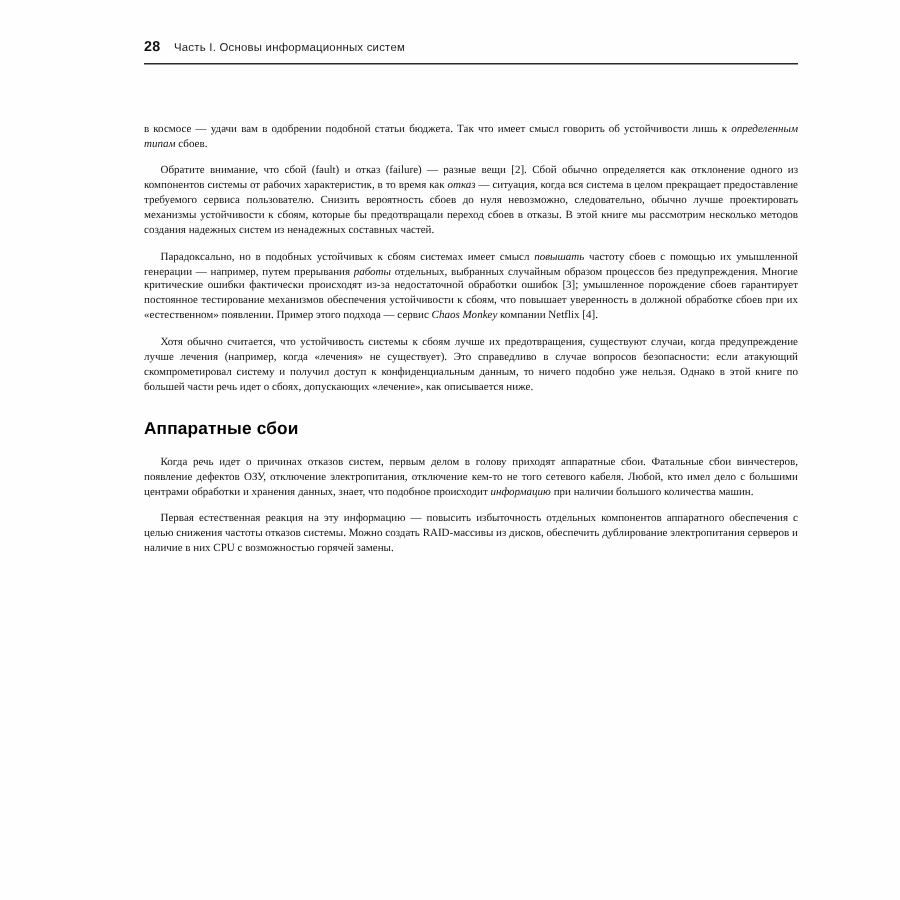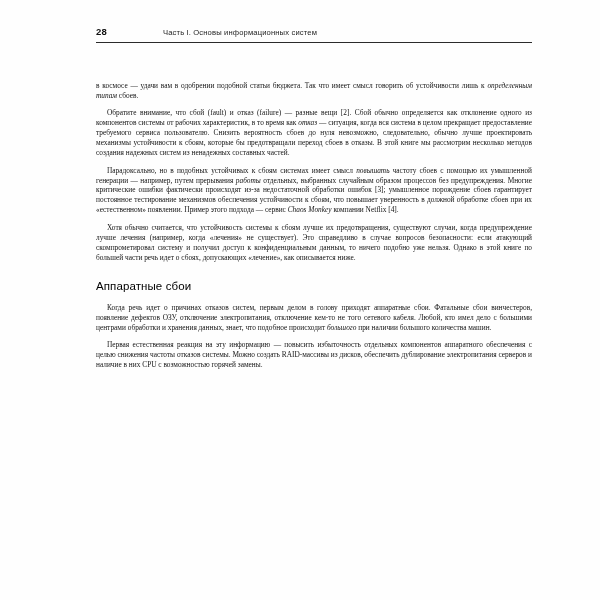--- a/index.html
+++ b/index.html
@@ -35,42 +35,41 @@
     font-weight: bold;
     font-size: 9.5px;
     color: #111111;
     letter-spacing: 0.2px;
   }
   .header-title {
     font-family: "Liberation Sans", sans-serif;
     font-size: 7.6px;
     color: #1d1d1d;
     letter-spacing: 0.15px;
-    margin-left: 47px;
   }
   .body-text {
     font-size: 7.35px;
     line-height: 1.355;
     text-align: justify;
     text-justify: inter-word;
     hyphens: auto;
     color: #121212;
     margin-top: 38px;
   }
   .body-text p {
     margin: 0 0 7.5px 0;
     text-indent: 0;
   }
   .body-text p.ind {
     text-indent: 11px;
   }
   .section-heading {
     font-family: "Liberation Sans", sans-serif;
     font-size: 11.5px;
-    font-weight: normal;
+    font-weight: bold;
     color: #000000;
     margin: 16px 0 9px 0;
     letter-spacing: 0.1px;
   }
   em {
     font-style: italic;
   }
 </style>
 </head>
 <body>
@@ -83,17 +82,17 @@
   </div>
 
   <div class="body-text">
     <p>в космосе — удачи вам в одобрении подобной статьи бюджета. Так что имеет смысл говорить об устойчивости лишь к <em>определенным типам</em> сбоев.</p>
     <p class="ind">Обратите внимание, что сбой (fault) и отказ (failure) — разные вещи [2]. Сбой обычно определяется как отклонение одного из компонентов системы от рабочих характеристик, в то время как <em>отказ</em> — ситуация, когда вся система в целом прекращает предоставление требуемого сервиса пользователю. Снизить вероятность сбоев до нуля невозможно, следовательно, обычно лучше проектировать механизмы устойчивости к сбоям, которые бы предотвращали переход сбоев в отказы. В этой книге мы рассмотрим несколько методов создания надежных систем из ненадежных составных частей.</p>
     <p class="ind">Парадоксально, но в подобных устойчивых к сбоям системах имеет смысл <em>повышать</em> частоту сбоев с помощью их умышленной генерации — например, путем прерывания <em>работы</em> отдельных, выбранных случайным образом процессов без предупреждения. Многие критические ошибки фактически происходят из-за недостаточной обработки ошибок [3]; умышленное порождение сбоев гарантирует постоянное тестирование механизмов обеспечения устойчивости к сбоям, что повышает уверенность в должной обработке сбоев при их «естественном» появлении. Пример этого подхода — сервис <em>Chaos Monkey</em> компании Netflix [4].</p>
     <p class="ind">Хотя обычно считается, что устойчивость системы к сбоям лучше их предотвращения, существуют случаи, когда предупреждение лучше лечения (например, когда «лечения» не существует). Это справедливо в случае вопросов безопасности: если атакующий скомпрометировал систему и получил доступ к конфиденциальным данным, то ничего подобно уже нельзя. Однако в этой книге по большей части речь идет о сбоях, допускающих «лечение», как описывается ниже.</p>
 
     <h2 class="section-heading">Аппаратные сбои</h2>
 
-    <p class="ind">Когда речь идет о причинах отказов систем, первым делом в голову приходят аппаратные сбои. Фатальные сбои винчестеров, появление дефектов ОЗУ, отключение электропитания, отключение кем-то не того сетевого кабеля. Любой, кто имел дело с большими центрами обработки и хранения данных, знает, что подобное происходит <em>большого</em> при наличии большого количества машин.</p>
+    <p class="ind">Когда речь идет о причинах отказов систем, первым делом в голову приходят аппаратные сбои. Фатальные сбои винчестеров, появление дефектов ОЗУ, отключение электропитания, отключение кем-то не того сетевого кабеля. Любой, кто имел дело с большими центрами обработки и хранения данных, знает, что подобное происходит <em>информацию</em> при наличии большого количества машин.</p>
     <p class="ind">Первая естественная реакция на эту информацию — повысить избыточность отдельных компонентов аппаратного обеспечения с целью снижения частоты отказов системы. Можно создать RAID-массивы из дисков, обеспечить дублирование электропитания серверов и наличие в них CPU с возможностью горячей замены.</p>
   </div>
 
 </div>
 
 </body></html>

